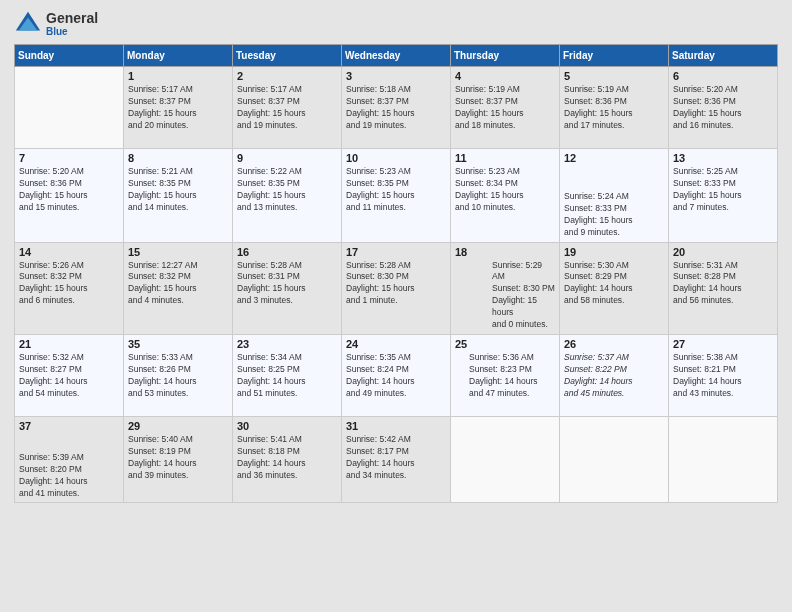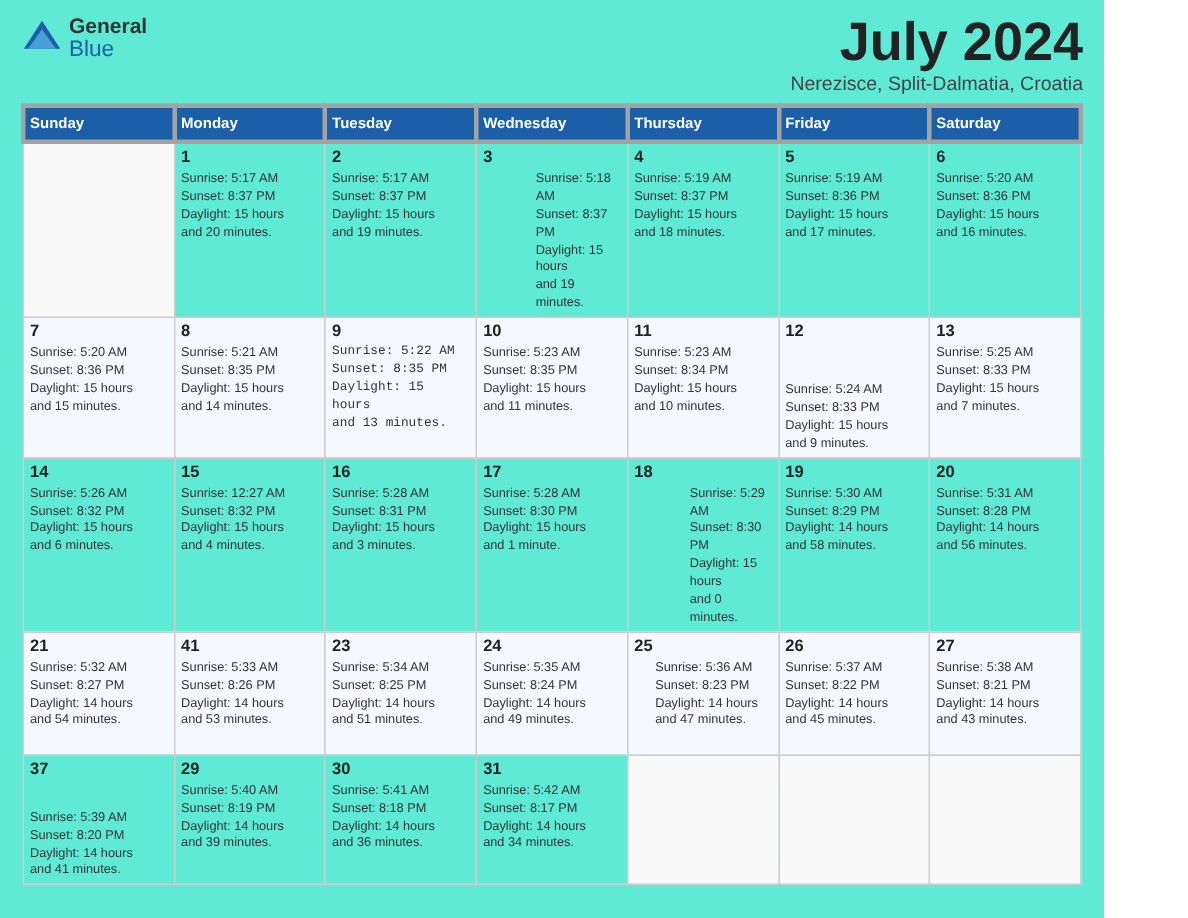--- a/index.html
+++ b/index.html
@@ -4,24 +4,24 @@
   <style>
     * { margin: 0; padding: 0; box-sizing: border-box; }
     body {
       font-family: Arial, sans-serif;
       background: #fff;
       width: 792px;
       height: 612px;
       overflow: hidden;
     }
     .page {
-      width: 736px;
+      width: 792px;
       height: 612px;
       padding: 10px 14px;
-      background: #5eead4;
+      background: #e5e5e5;
     }
     .header {
       display: flex;
       justify-content: space-between;
       align-items: flex-start;
       margin-bottom: 6px;
     }
     .logo {
       display: flex;
       align-items: center;
@@ -31,22 +31,22 @@
       display: flex;
       flex-direction: column;
       line-height: 1.1;
     }
     .logo-general {
       font-size: 14px;
       font-weight: bold;
       color: #333;
     }
     .logo-blue {
-      font-size: 15px;
-      font-weight: normal;
+      font-size: 10px;
+      font-weight: bold;
       color: #1a5fa8;
     }
     .logo-icon {
       width: 28px;
       height: 28px;
     }
     .title-section {
       text-align: right;
     }
     .month-title {
@@ -65,21 +65,21 @@
       border-collapse: collapse;
       font-size: 9.5px;
     }
     .calendar th {
       background: #1a5fa8;
       color: #fff;
       padding: 5px 3px;
       text-align: left;
       font-size: 10px;
       font-weight: bold;
-      border: 3px solid #a3a3a3;
+      border: 1px solid #a3a3a3;
     }
     .calendar td {
       border: 1px solid #ccc;
       vertical-align: top;
       padding: 3px 4px;
       width: calc(100% / 7);
       height: 82px;
     }
     .day-number {
       font-size: 11px;
@@ -107,24 +107,20 @@
     <div class="logo">
       <svg class="logo-icon" viewBox="0 0 30 30" xmlns="http://www.w3.org/2000/svg">
         <polygon points="15,2 28,22 2,22" fill="#1a5fa8"></polygon>
         <polygon points="15,8 25,22 5,22" fill="#4a9fd4"></polygon>
       </svg>
       <div class="logo-text">
         <span class="logo-general">General</span>
         <span class="logo-blue">Blue</span>
       </div>
     </div>
-    <div class="title-section">
-      <div class="month-title">July 2024</div>
-      <div class="location">Nerezisce, Split-Dalmatia, Croatia</div>
-    </div>
   </div>
 
   <table class="calendar">
     <thead>
       <tr>
       <th>Sunday</th>
           <th>Monday</th>
           <th>Tuesday</th>
           <th>Wednesday</th>
           <th>Thursday</th>
@@ -144,21 +140,21 @@
           </td>
           <td>
             <div class="day-number">2</div>
             <div class="day-info" style="white-space: pre-line;">Sunrise: 5:17 AM
 Sunset: 8:37 PM
 Daylight: 15 hours
 and 19 minutes.</div>
           </td>
           <td>
             <div class="day-number">3</div>
-            <div class="day-info" style="white-space: pre-line; margin-left: 35px;">Sunrise: 5:18 AM
+            <div class="day-info" style="white-space: pre-line;">Sunrise: 5:18 AM
 Sunset: 8:37 PM
 Daylight: 15 hours
 and 19 minutes.</div>
           </td>
           <td>
             <div class="day-number">4</div>
             <div class="day-info" style="white-space: pre-line;">Sunrise: 5:19 AM
 Sunset: 8:37 PM
 Daylight: 15 hours
 and 18 minutes.</div>
@@ -188,21 +184,21 @@
           </td>
           <td>
             <div class="day-number">8</div>
             <div class="day-info" style="white-space: pre-line;">Sunrise: 5:21 AM
 Sunset: 8:35 PM
 Daylight: 15 hours
 and 14 minutes.</div>
           </td>
           <td>
             <div class="day-number">9</div>
-            <div class="day-info" style="white-space: pre-line; font-family: Liberation Mono, monospace;">Sunrise: 5:22 AM
+            <div class="day-info" style="white-space: pre-line;">Sunrise: 5:22 AM
 Sunset: 8:35 PM
 Daylight: 15 hours
 and 13 minutes.</div>
           </td>
           <td>
             <div class="day-number">10</div>
             <div class="day-info" style="white-space: pre-line;">Sunrise: 5:23 AM
 Sunset: 8:35 PM
 Daylight: 15 hours
 and 11 minutes.</div>
@@ -282,21 +278,21 @@
         </tr>
         <tr class="row-alt">
           <td>
             <div class="day-number">21</div>
             <div class="day-info" style="white-space: pre-line;">Sunrise: 5:32 AM
 Sunset: 8:27 PM
 Daylight: 14 hours
 and 54 minutes.</div>
           </td>
           <td>
-            <div class="day-number">41</div>
+            <div class="day-number">35</div>
             <div class="day-info" style="white-space: pre-line;">Sunrise: 5:33 AM
 Sunset: 8:26 PM
 Daylight: 14 hours
 and 53 minutes.</div>
           </td>
           <td>
             <div class="day-number">23</div>
             <div class="day-info" style="white-space: pre-line;">Sunrise: 5:34 AM
 Sunset: 8:25 PM
 Daylight: 14 hours
@@ -311,21 +307,21 @@
           </td>
           <td>
             <div class="day-number">25</div>
             <div class="day-info" style="white-space: pre-line; margin-left: 14px;">Sunrise: 5:36 AM
 Sunset: 8:23 PM
 Daylight: 14 hours
 and 47 minutes.</div>
           </td>
           <td>
             <div class="day-number">26</div>
-            <div class="day-info" style="white-space: pre-line;">Sunrise: 5:37 AM
+            <div class="day-info" style="white-space: pre-line; font-style: italic;">Sunrise: 5:37 AM
 Sunset: 8:22 PM
 Daylight: 14 hours
 and 45 minutes.</div>
           </td>
           <td>
             <div class="day-number">27</div>
             <div class="day-info" style="white-space: pre-line;">Sunrise: 5:38 AM
 Sunset: 8:21 PM
 Daylight: 14 hours
 and 43 minutes.</div>

